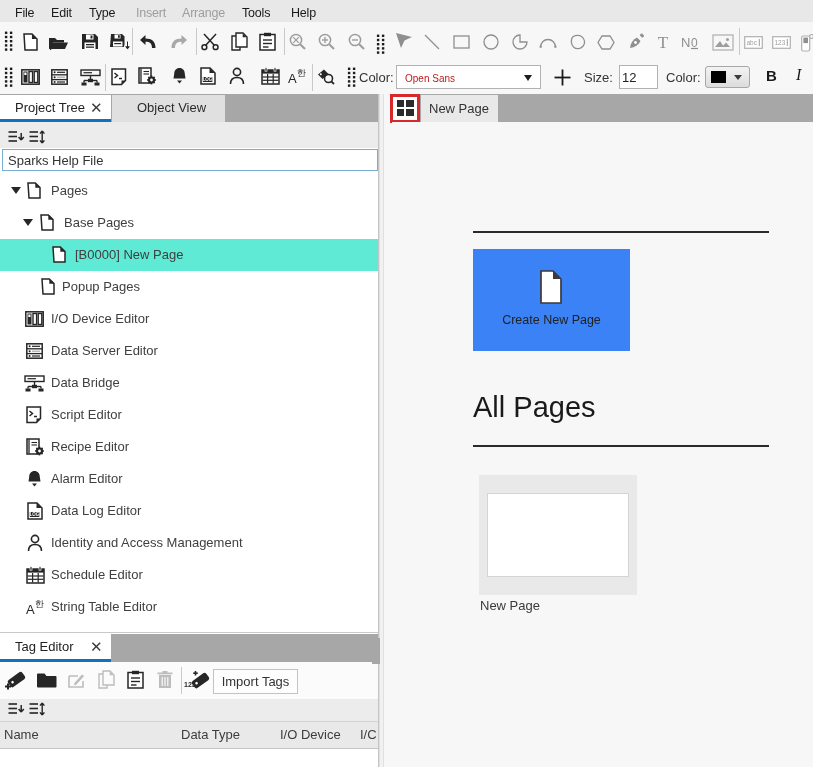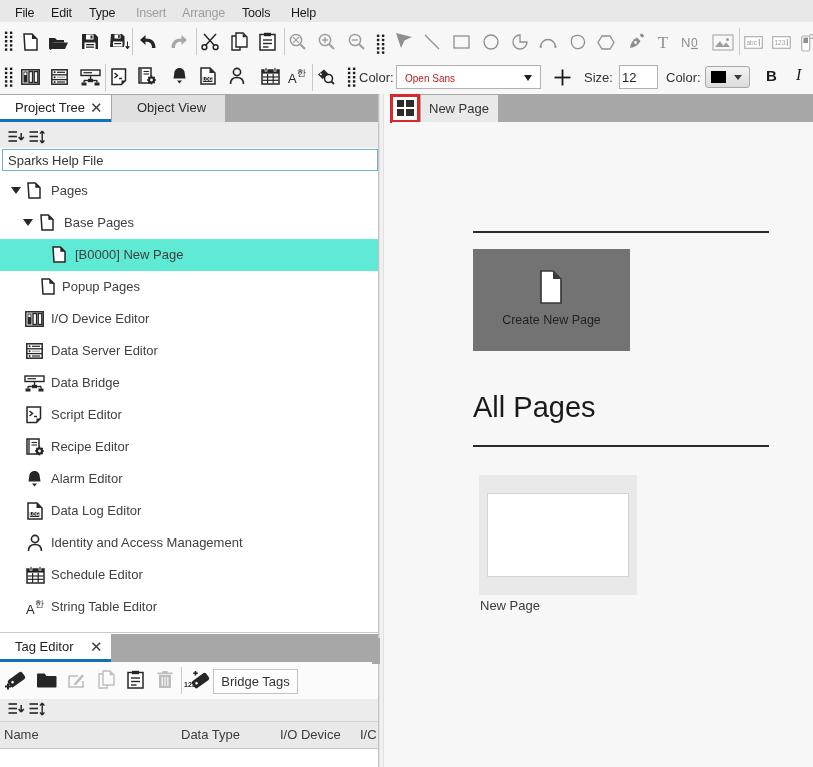--- a/index.html
+++ b/index.html
@@ -41,21 +41,21 @@
 #main { position:absolute; left:392px; top:94px; width:429px; height:673px; background:#f7f7f7; }
 #mtabs { position:absolute; left:0; top:0; width:429px; height:28px; background:#a7a7a7; }
 #gridbtn { position:absolute; left:-2px; top:0; width:30px; height:29px; background:#d7282b; }
 #gridbtn .inner { position:absolute; left:3px; top:3px; width:24px; height:23px; background:#fff; }
 #gridbtn .sq { position:absolute; background:#2b2b2b; }
 #mtab-np { position:absolute; left:29px; top:1px; width:77px; height:27px; background:#e9e9e9; font-size:13px; color:#333; }
 #mtab-np span { position:absolute; left:8px; top:6px; }
 #content { position:absolute; left:0; top:28px; width:429px; height:645px; background:#f7f7f7; color:#1a1a1a; }
 h1.big { position:absolute; font-size:29px; font-weight:400; color:#1a1a1a; }
 .rule { position:absolute; left:81px; width:296px; height:2px; background:#2a2a2a; }
-#createcard { position:absolute; left:81px; top:127px; width:157px; height:102px; background:#737373; }
+#createcard { position:absolute; left:81px; top:127px; width:157px; height:102px; background:#3b82f6; }
 #createcard .clabel { position:absolute; left:0; top:64px; width:157px; text-align:center; font-size:12.5px; color:#222; }
 #thumbcard { position:absolute; left:87px; top:353px; width:158px; height:120px; background:#e9e9e9; }
 #thumbcard .inner { position:absolute; left:8px; top:18px; width:142px; height:84px; background:#fff; border:1px solid #d4d4d4; }
 #thumblabel { position:absolute; left:88px; top:476px; font-size:13px; color:#3a3a3a; }
 </style>
 </head>
 <body>
 <div id="menubar">
   <span style="left:15px">File</span>
   <span style="left:51px">Edit</span>
@@ -587,21 +587,21 @@
         <text x="0" y="17" font-size="7" fill="#262626" font-weight="bold">123</text>
         <g transform="rotate(-36 17 10)">
           <rect x="7.5" y="5.8" width="17.5" height="8.6" rx="2.2" fill="#262626"></rect>
           <circle cx="11.5" cy="10" r="1.3" fill="#fff"></circle>
         </g>
         <g stroke="#262626" stroke-width="1.6">
           <line x1="11.5" y1="1" x2="11.5" y2="5.5"></line>
           <line x1="9.2" y1="3.2" x2="13.8" y2="3.2"></line>
         </g>
       </svg>
-    <div id="importbtn">Bridge Tags</div>
+    <div id="importbtn">Import Tags</div>
   </div>
   <div id="sortrow2">
       <svg class="icon" style="left:8px;top:3px" width="17" height="15" viewBox="0 0 17 15">
         <g stroke="#262626" stroke-width="1.6">
           <line x1="0.5" y1="2" x2="9" y2="2"></line>
           <line x1="0.5" y1="6.5" x2="9" y2="6.5"></line>
           <line x1="0.5" y1="11" x2="9" y2="11"></line>
         </g>
         <path d="M13.2 3 v7 m0 0 l-2.6 -3 m2.6 3 l2.6 -3" stroke="#262626" stroke-width="1.5" fill="none"></path>
       </svg>

